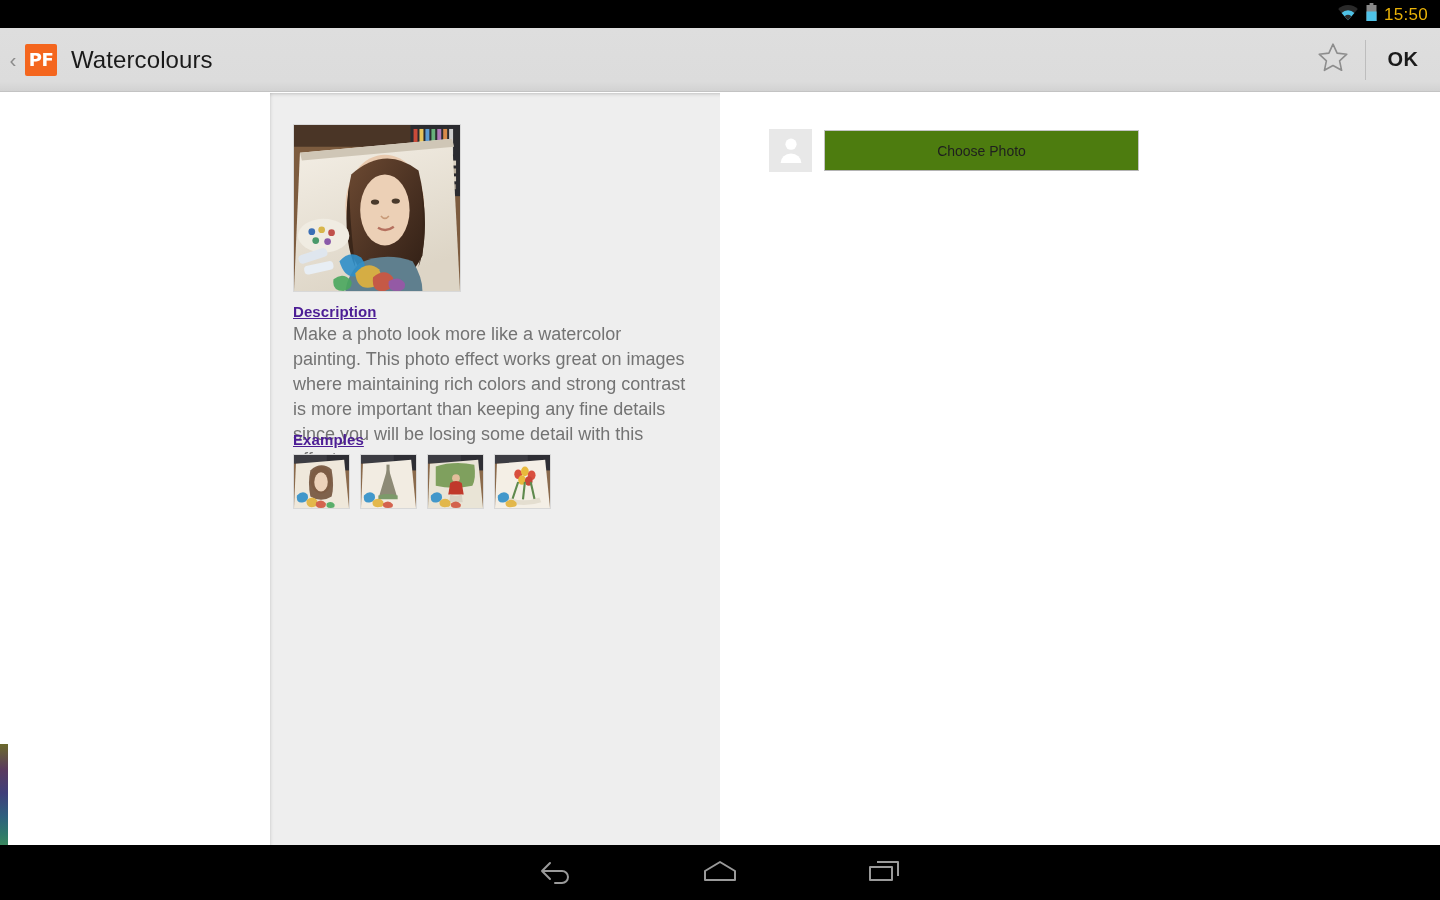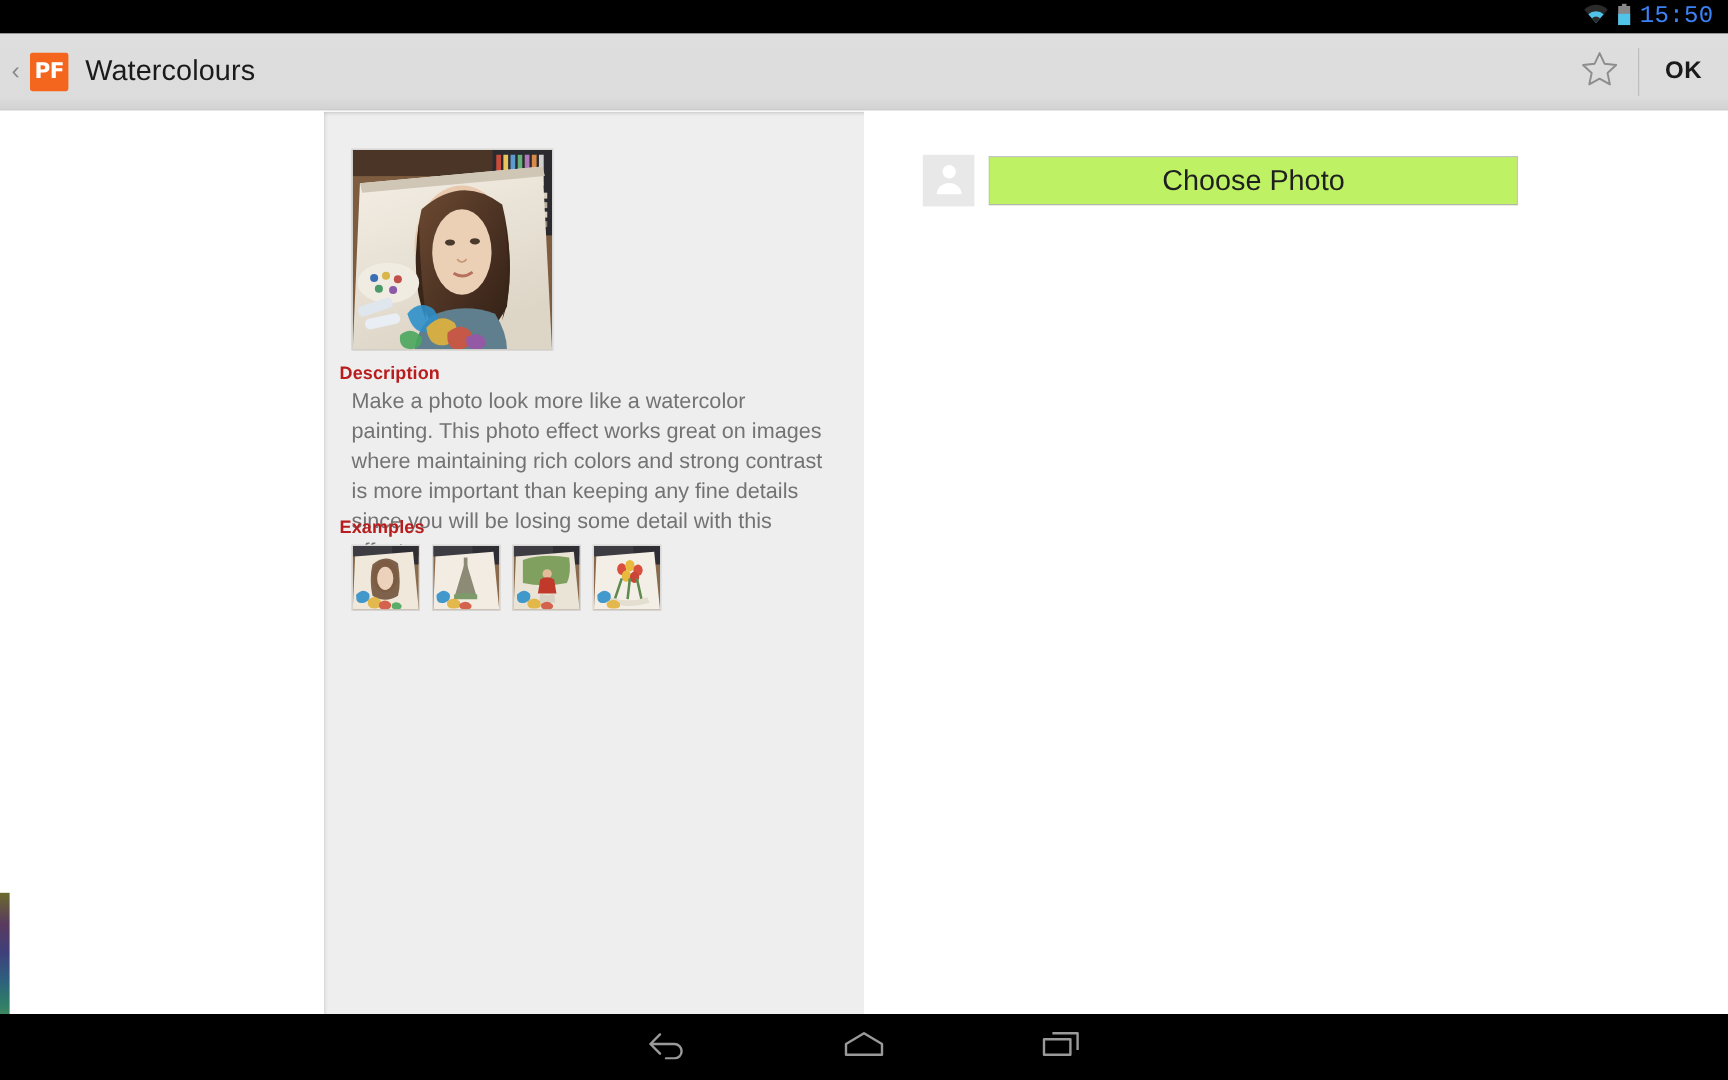--- a/index.html
+++ b/index.html
@@ -13,22 +13,22 @@
 
   
   .status-bar {
     position:absolute; left:0; top:0; width:1440px; height:28px;
     background:#000000; display:flex; align-items:center;
     justify-content:flex-end; padding-right:12px; gap:7px;
   }
   .wifi-icon { display:block; }
   .battery-icon { display:block; }
   .status-clock {
-    color:#3b82f6; font-size:20px; letter-spacing:0.3px;
-    font-family:Liberation Mono, monospace; line-height:1;
+    color:#eab308; font-size:17px; letter-spacing:0.3px;
+    font-family:Liberation Sans, sans-serif; line-height:1;
   }
 
   
   .action-bar {
     position:absolute; left:0; top:28px; width:1440px; height:64px;
     background:linear-gradient(to bottom,#dedede 0%,#dcdcdc 85%,#d2d2d2 100%);
     border-bottom:1px solid #c3c3c3;
     display:flex; align-items:center;
   }
   .back-chevron {
@@ -84,22 +84,22 @@
   }
 
   
   .hero-photo {
     position:absolute; left:23px; top:31px; width:168px; height:168px;
     border:1px solid #d8d8d8; overflow:hidden; background:#c8b9a8;
   }
   .hero-photo svg { display:block; width:100%; height:100%; }
 
   .section-head {
-    position:absolute; left:13px;
-    font-size:15px; font-weight:bold; color:#b91c1c; letter-spacing:0.1px;
+    position:absolute; left:23px;
+    font-size:15px; font-weight:bold; color:#4c1d95; letter-spacing:0.1px;text-decoration:underline;
   }
   .desc-head { top:210px; }
   .desc-body {
     position:absolute; left:23px; top:229px; width:398px;
     font-size:18px; line-height:25px; color:#737373;
   }
   .examples-head { top:338px; }
   .examples-row {
     position:absolute; left:23px; top:361px;
     display:flex; gap:10px;
@@ -113,24 +113,24 @@
   
   .chooser-row {
     position:absolute; left:49px; top:36px;
     display:flex; align-items:center; gap:12px;
   }
   .avatar-box {
     width:43px; height:43px; background:#e8e8e8; flex:none;
     display:flex; align-items:center; justify-content:center;
   }
   .choose-photo-btn {
-    width:441px; height:41px; background:#bef264;
+    width:315px; height:41px; background:#4d7c0f;
     border:1px solid #c4c4c4; border-bottom-color:#b4b4b4;
     display:flex; align-items:center; justify-content:center;
-    font-size:24px; color:#1f1f1f; cursor:pointer;
+    font-size:14px; color:#1f1f1f; cursor:pointer;
     font-family:"Liberation Sans", sans-serif;
   }
 
   
   .edge-strip {
     position:absolute; left:0; top:651px; width:8px; height:103px;
     background:linear-gradient(to bottom,#6b6a2c 0%,#5a3a5e 25%,
       #3f3f7a 48%,#2e5f7e 70%,#2f7a6a 88%,#3d8a5c 100%);
   }
 

